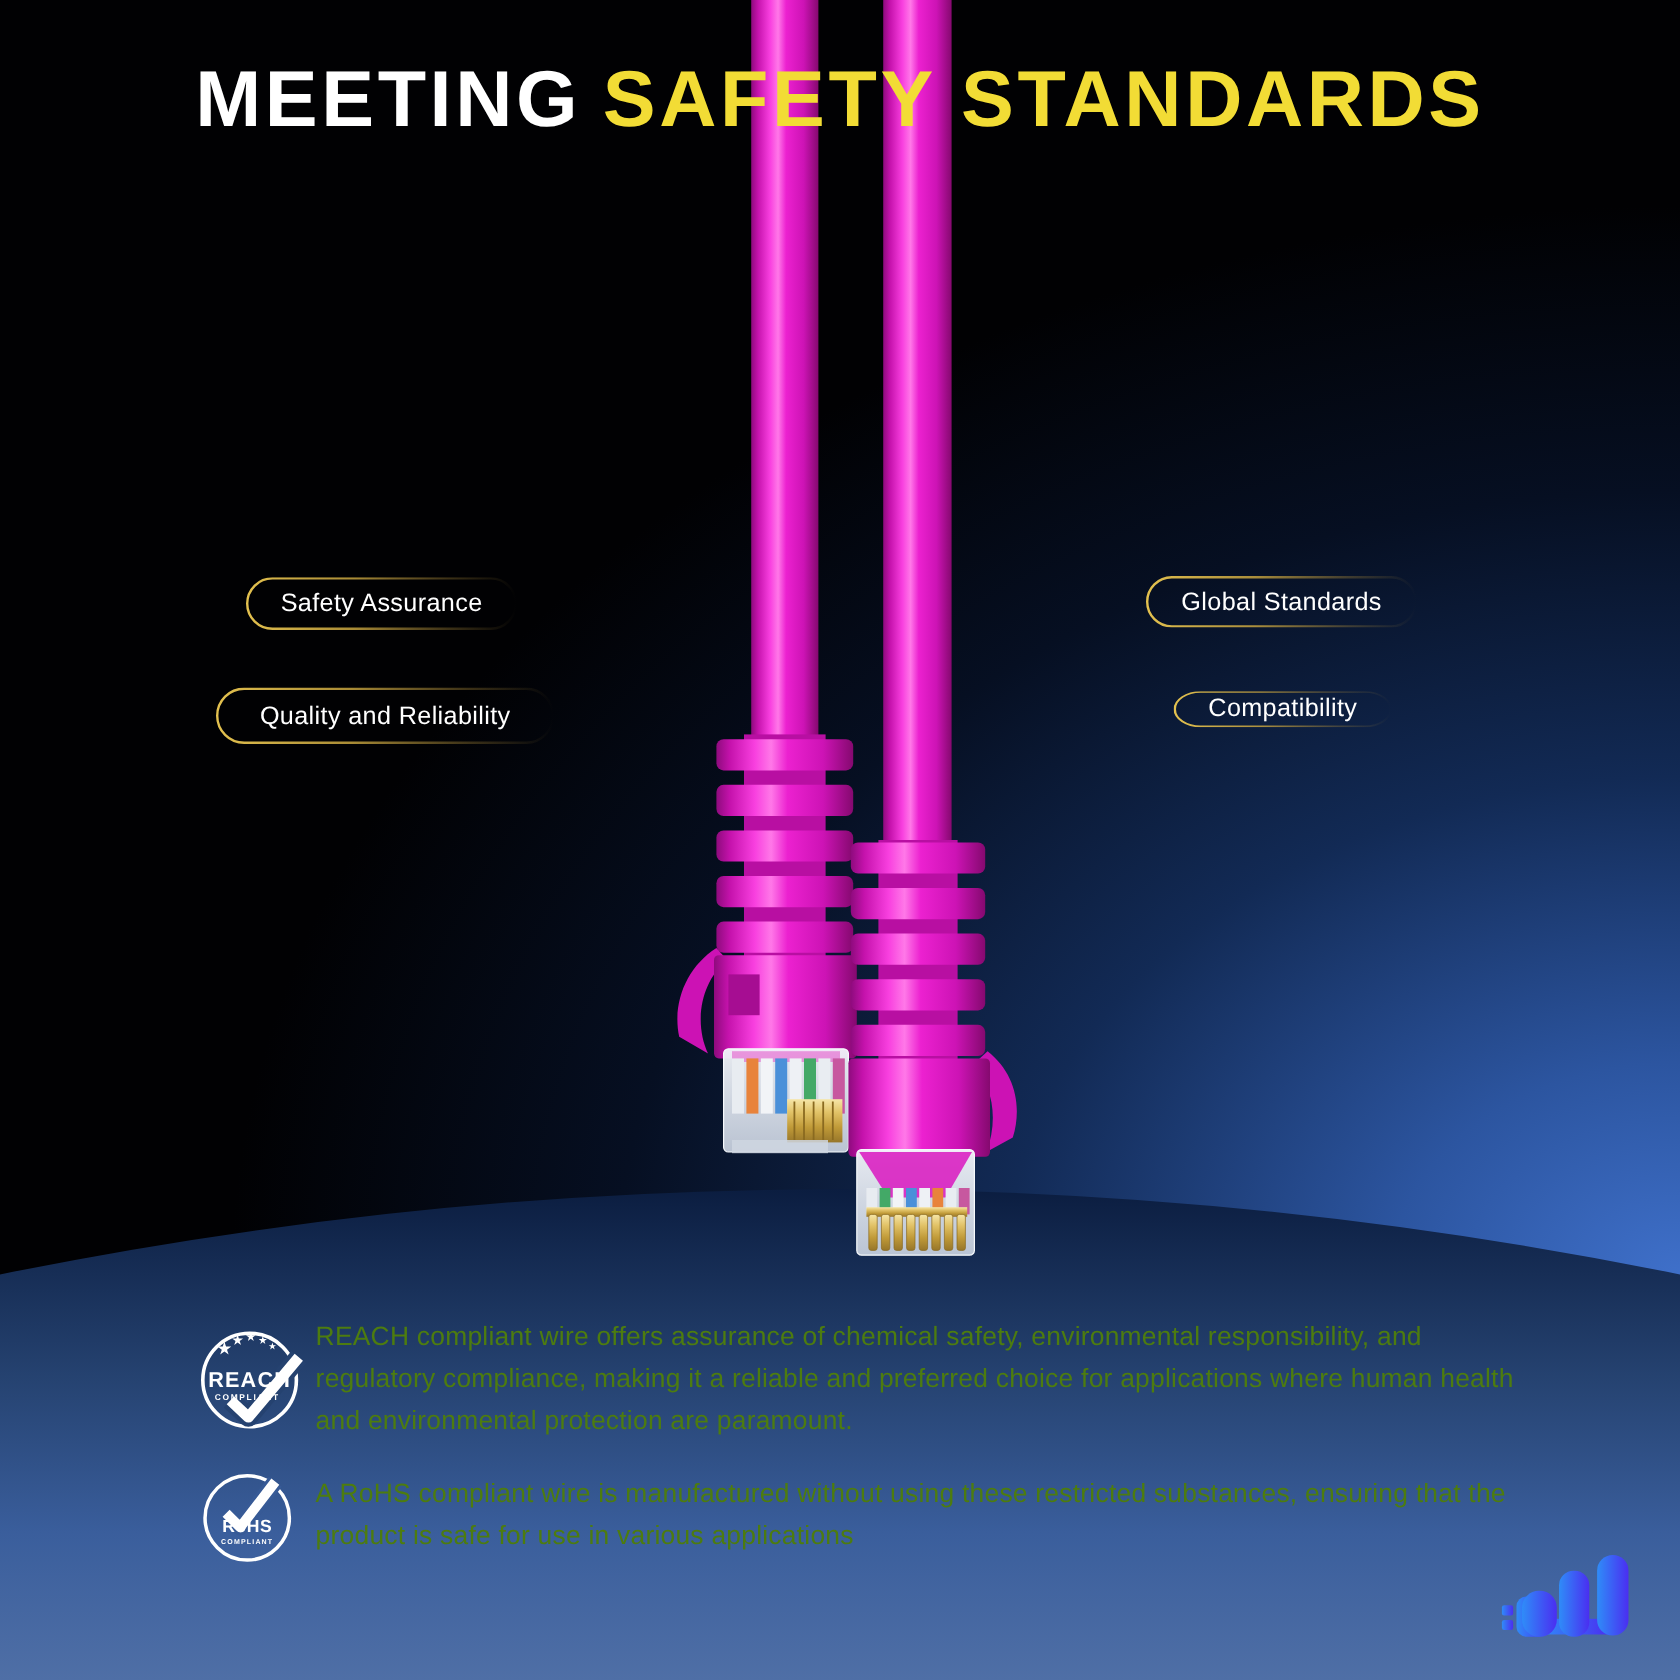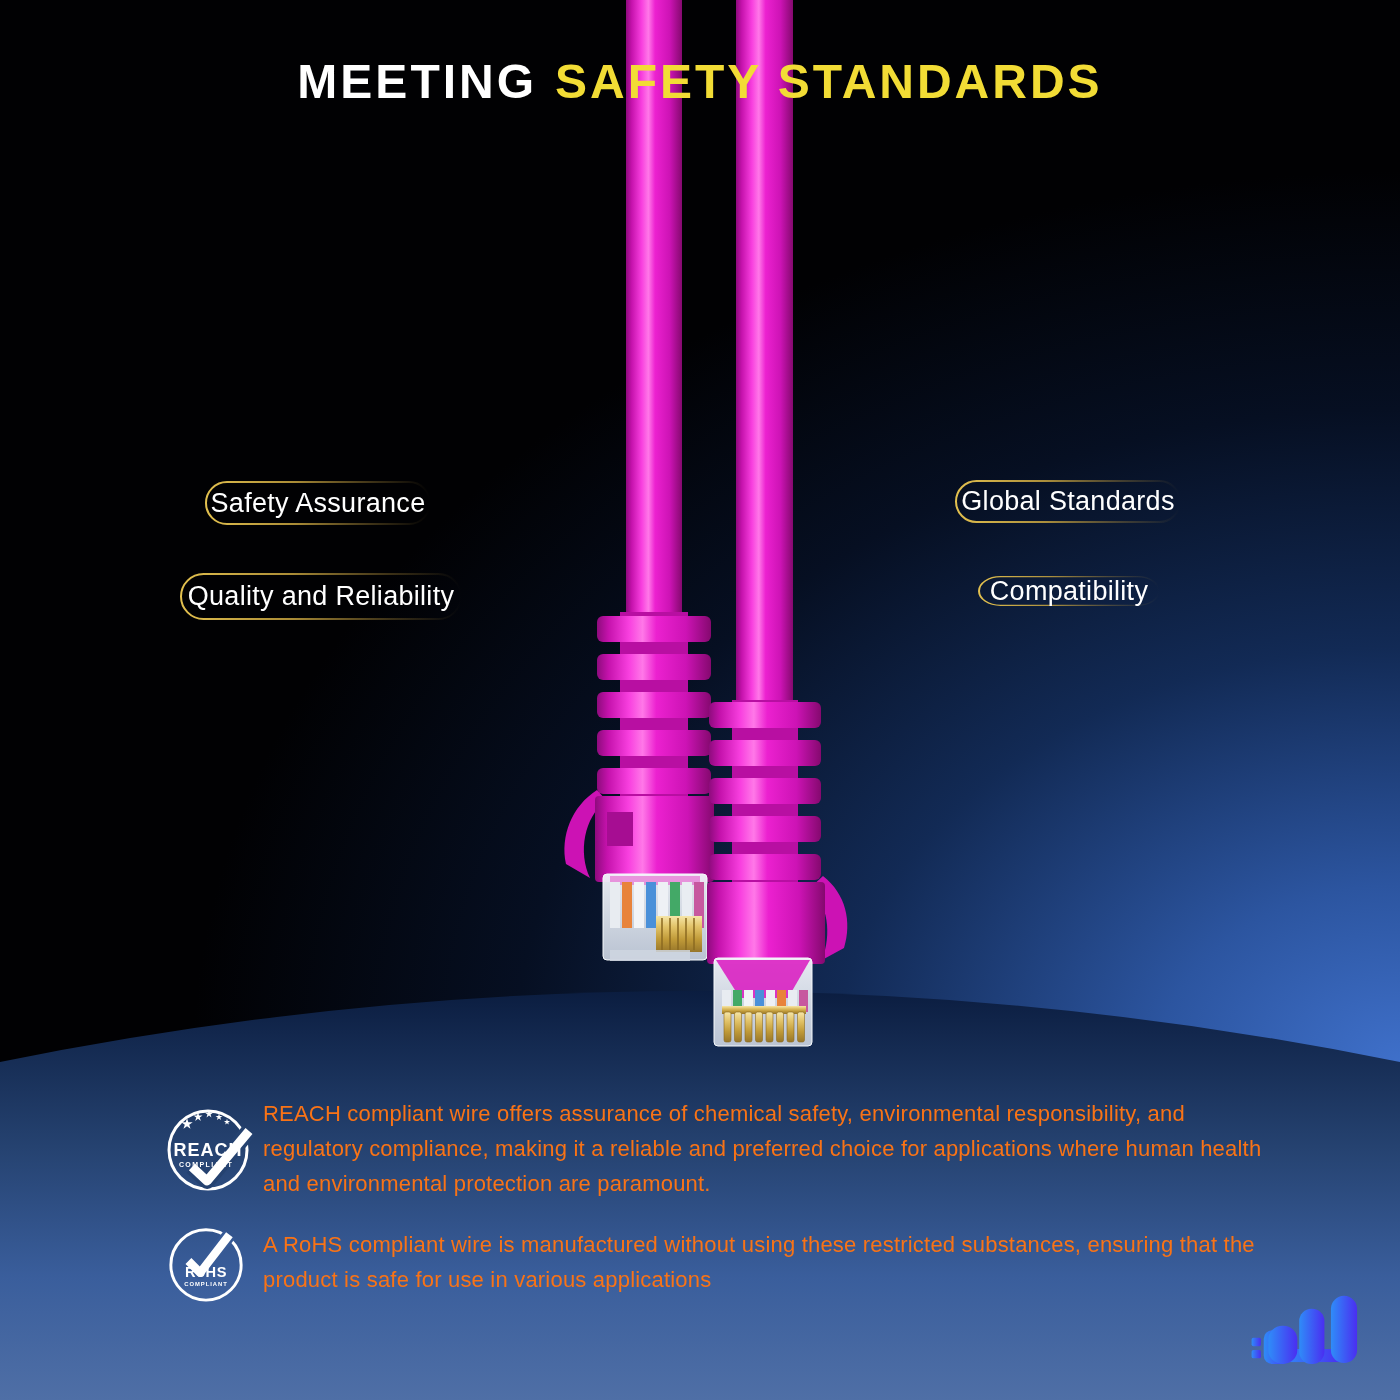--- a/index.html
+++ b/index.html
@@ -12,43 +12,43 @@
     position:absolute;inset:0;
     background:
       radial-gradient(115% 85% at 100% 76%,
         #3F70CA 0%, #2C55A0 15%, #122A55 35%, #060F22 55%, #010103 75%);
   }
   .dome{position:absolute;left:0;top:950px;width:1400px;height:450px;display:block;}
   .cables{position:absolute;left:0;top:0;width:1400px;height:1100px;display:block;z-index:2;}
   
   .title{
     position:absolute;left:0;top:52px;width:1400px;margin:0;z-index:3;
-    text-align:center;font-size:48px;font-weight:800;letter-spacing:3px;
+    text-align:center;font-size:66px;font-weight:800;letter-spacing:3px;
     line-height:60px;
   }
   .t-white{color:var(--title_white,#fff);margin-right:18px;}
   .t-yellow{color:var(--title_yellow,#F2DC35);}
   
   .pill{position:absolute;z-index:3;}
   .pill .pill-ring{position:absolute;inset:0;width:100%;height:100%;}
   .pill .pill-label{
     position:absolute;inset:0;display:flex;align-items:center;justify-content:center;
-    color:#fff;font-size:27px;letter-spacing:.3px;white-space:nowrap;
+    color:#fff;font-size:21px;letter-spacing:.3px;white-space:nowrap;
   }
   #pill-0{left:205px;top:481px;width:226px;height:44px;}
   #pill-1{left:180px;top:573px;width:282px;height:47px;text-decoration:underline;}
   #pill-2{left:955px;top:480px;width:226px;height:43px;}
   #pill-3{left:978px;top:576px;width:182px;height:30px;}
   
   .badge{position:absolute;z-index:3;display:block;}
   #badge-reach{left:163px;top:1103px;width:92px;height:92px;}
   #badge-rohs{left:165px;top:1222px;width:82px;height:82px;}
   .para{
     position:absolute;left:263px;z-index:3;margin:0;width:1005px;
-    color:#f97316;font-size:22px;line-height:35px;letter-spacing:.2px;
+    color:#4d7c0f;font-size:22px;line-height:35px;letter-spacing:.2px;
   }
   #para-reach{top:1096px;}
   #para-rohs{top:1227px;}
   .logo{position:absolute;left:1246px;top:1294px;width:126px;height:82px;z-index:3;display:block;}
   .badge text{font-family:"Liberation Sans",sans-serif;}
 </style>
 </head>
 <body>
 
 <div class="canvas">

